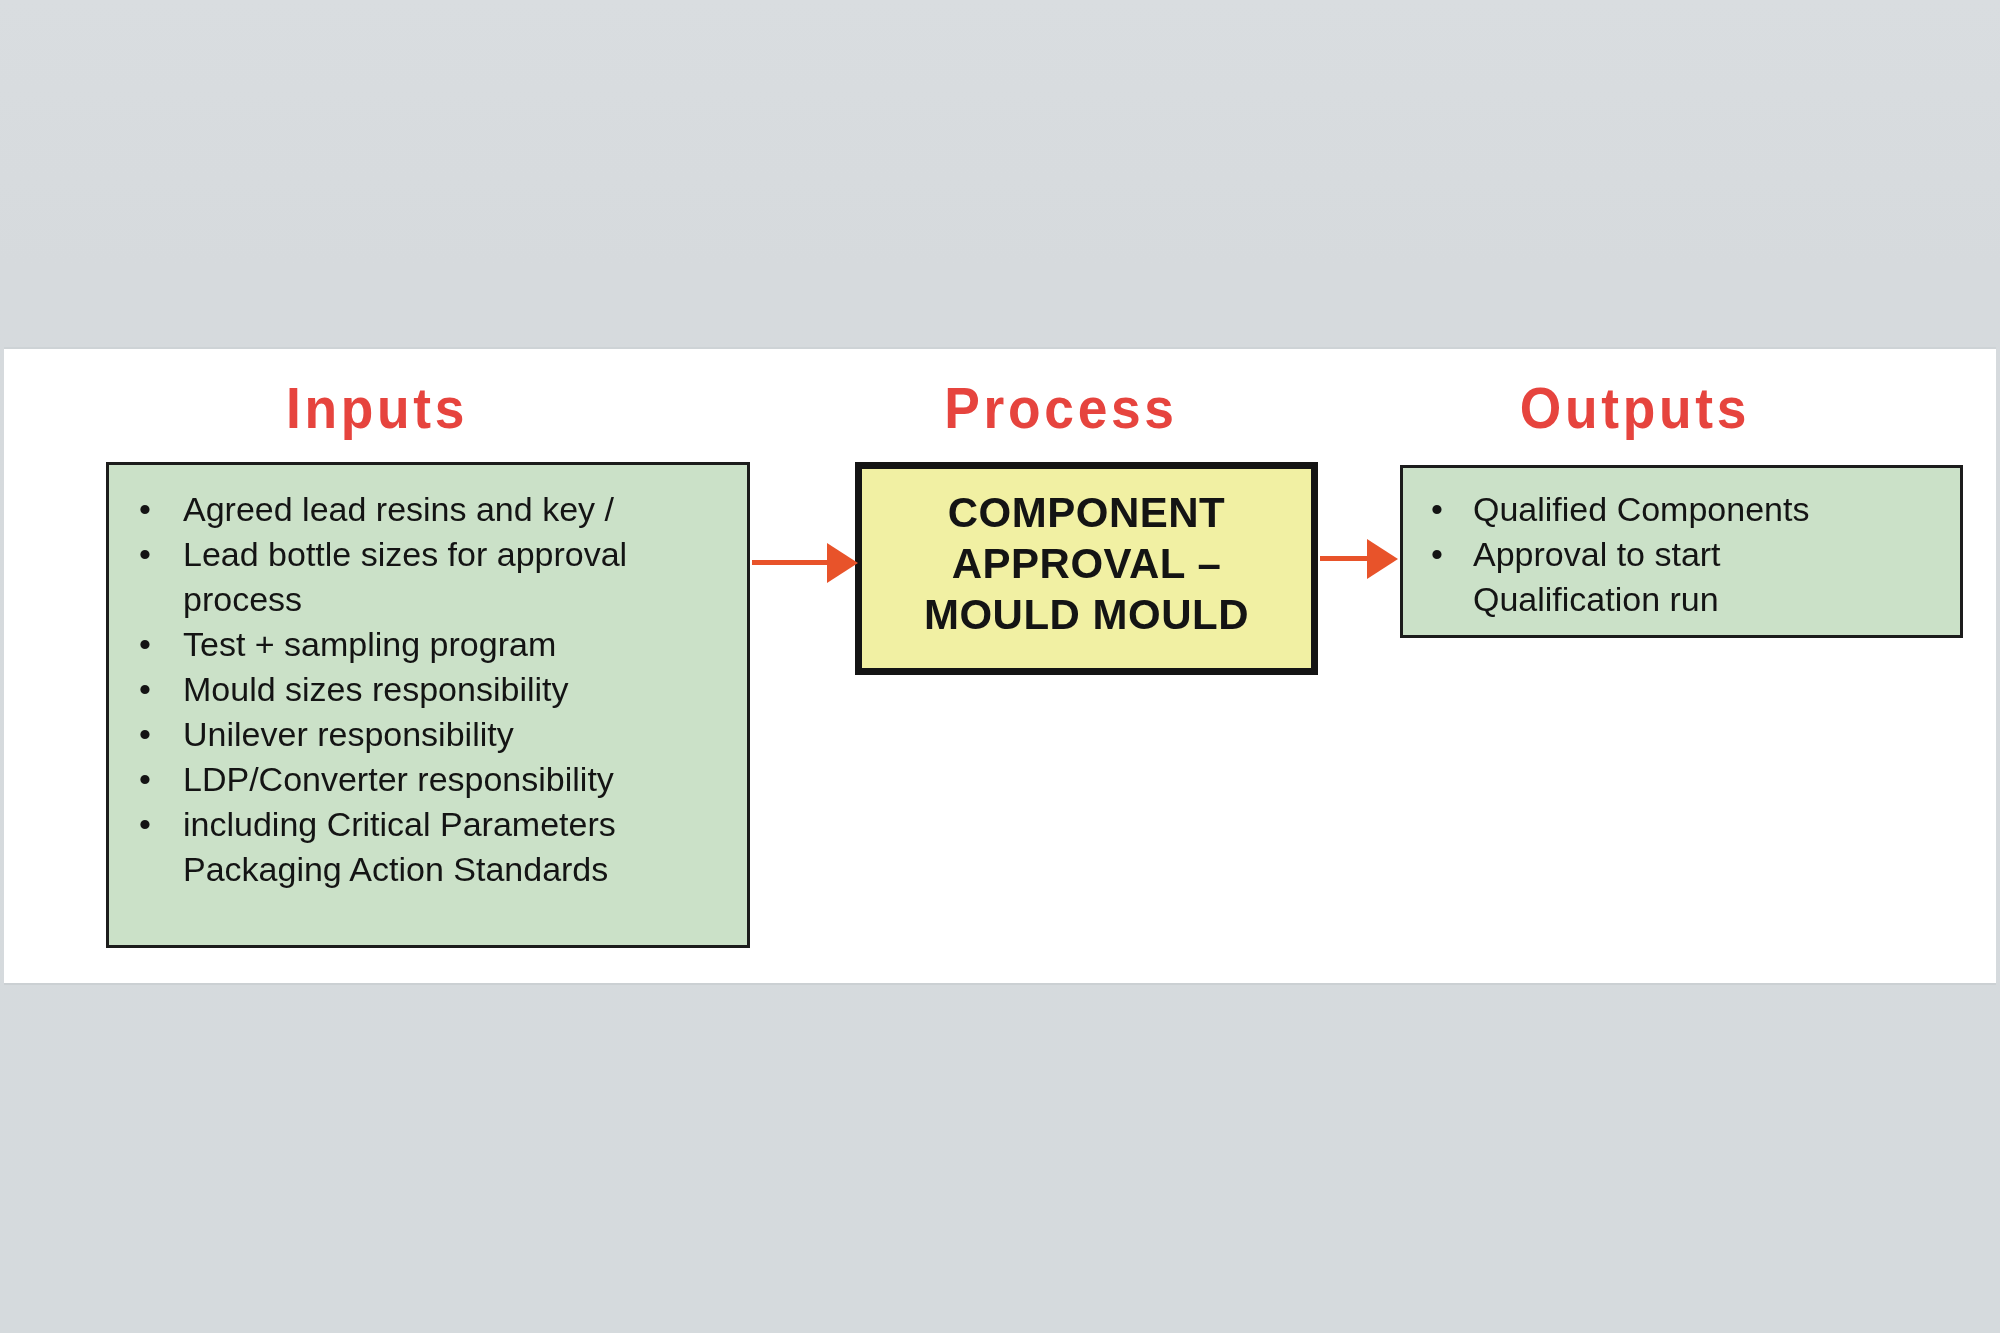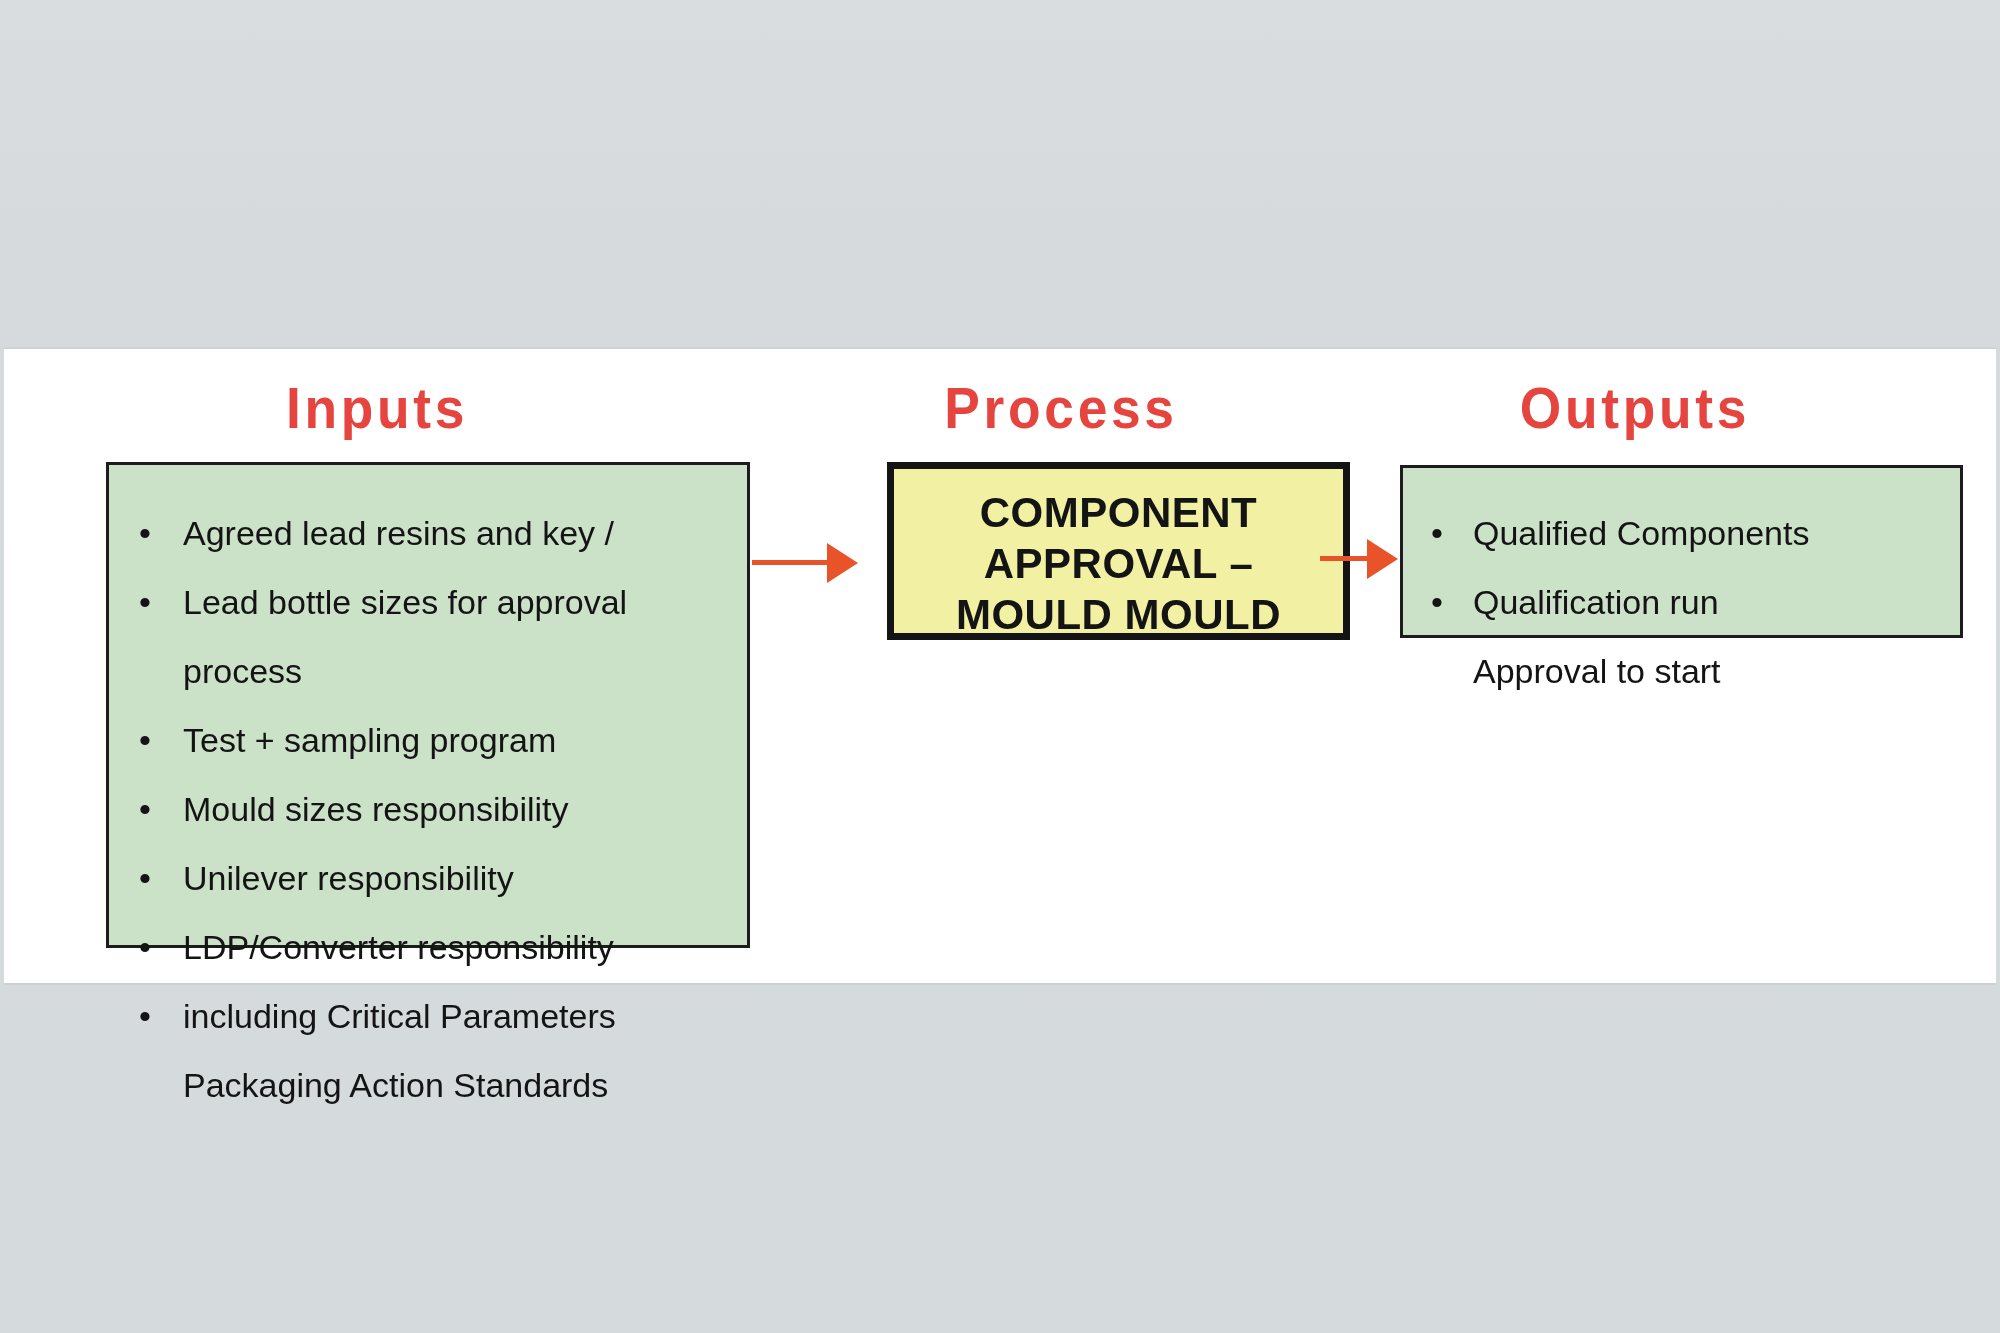--- a/index.html
+++ b/index.html
@@ -58,34 +58,33 @@
   #inputs-box .bullet-list  { padding: 22px 14px 0 0; }
   #outputs-box .bullet-list { padding: 19px 14px 0 0; }
   .bullet-list li { position: relative; padding-left: 74px; }
   #outputs-box .bullet-list li { padding-left: 70px; }
   .bullet-list li .bullet-dot {
     position: absolute;
     left: 30px;
     top: 0;
   }
   #outputs-box .bullet-list li .bullet-dot { left: 28px; }
-  .bullet-line { display: block; margin-top: 24px; }
+  .bullet-line { display: block; }
 
   #process-box {
     position: absolute;
     left: 855px;
     top: 462px;
     width: 463px;
-    height: 178px;
+    height: 213px;
     background: #f1f0a3;
     border: 7px solid #141414;
     box-sizing: border-box;
     text-align: center;
     padding-top: 18px;
-    margin-left: 32px;
   }
   .process-line {
     display: block;
     font-weight: bold;
     font-size: 42px;
     line-height: 51px;
     color: #141414;
     letter-spacing: 0.5px;
   }
 
@@ -164,22 +163,22 @@
   </div>
 
   <div class="green-box" id="outputs-box">
     <ul class="bullet-list">
       <li>
         <span class="bullet-dot">•</span>
         <span class="bullet-line">Qualified Components</span>
       </li>
       <li>
         <span class="bullet-dot">•</span>
+        <span class="bullet-line">Approval to start</span>
         <span class="bullet-line">Qualification run</span>
-        <span class="bullet-line">Approval to start</span>
       </li>
     </ul>
   </div>
 
   <div class="flow-arrow" id="arrow-inputs-process"></div>
 
   <div class="flow-arrow" id="arrow-process-outputs"></div>
 
 </div>
 

